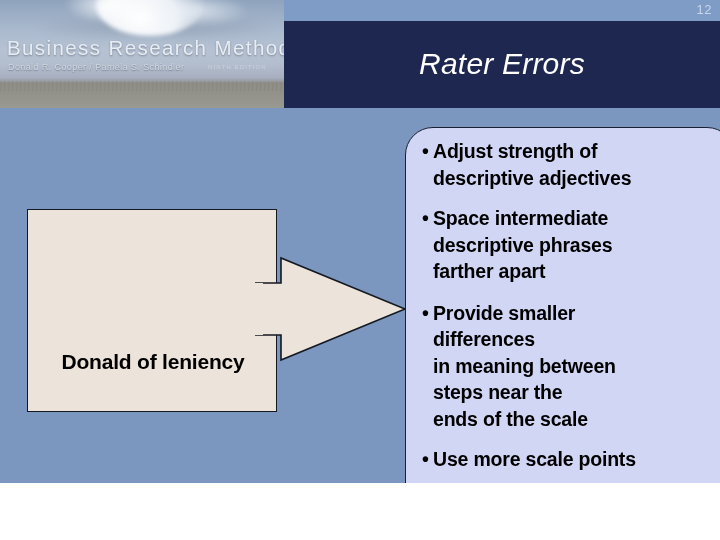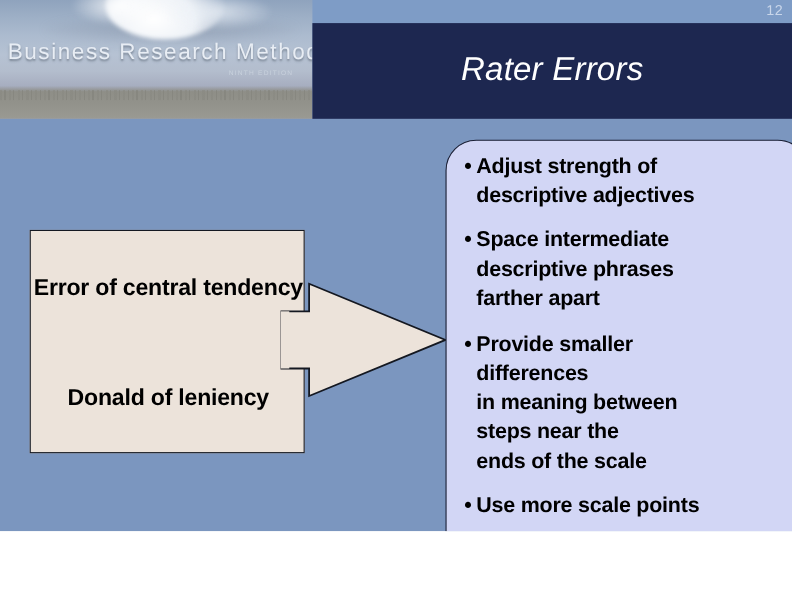--- a/index.html
+++ b/index.html
@@ -218,29 +218,28 @@
   <div class="top-strip"></div>
   <div class="slide-number">12</div>
 
   <div class="book-cover">
     <div class="cloud-dark"></div>
     <div class="cloud-a"></div>
     <div class="cloud-b"></div>
     <div class="cloud-c"></div>
     <div class="treeline"></div>
     <div class="book-title">Business Research Methods</div>
+    <div class="book-authors">Donald R. Cooper / Pamela S. Schindler</div>
     <div class="book-edition">NINTH EDITION</div>
   </div>
 
   <div class="title-banner"></div>
   <div class="slide-title">Rater Errors</div>
 
   <div class="left-box">
-    <div class="left-box-line lb-1">Error of
-central tendency</div>
     <div class="left-box-line lb-2">Donald of leniency</div>
   </div>
 
   <div class="arrow">
     <svg width="152" height="114" viewBox="0 0 152 114" xmlns="http://www.w3.org/2000/svg">
       <polygon points="0,31 26,31 26,6 150,57 26,108 26,83 0,83" fill="#ece3da" stroke="#141821" stroke-width="1.6" stroke-linejoin="miter"></polygon>
       <rect x="0" y="31" width="8" height="52" fill="#ece3da"></rect>
     </svg>
   </div>
 

